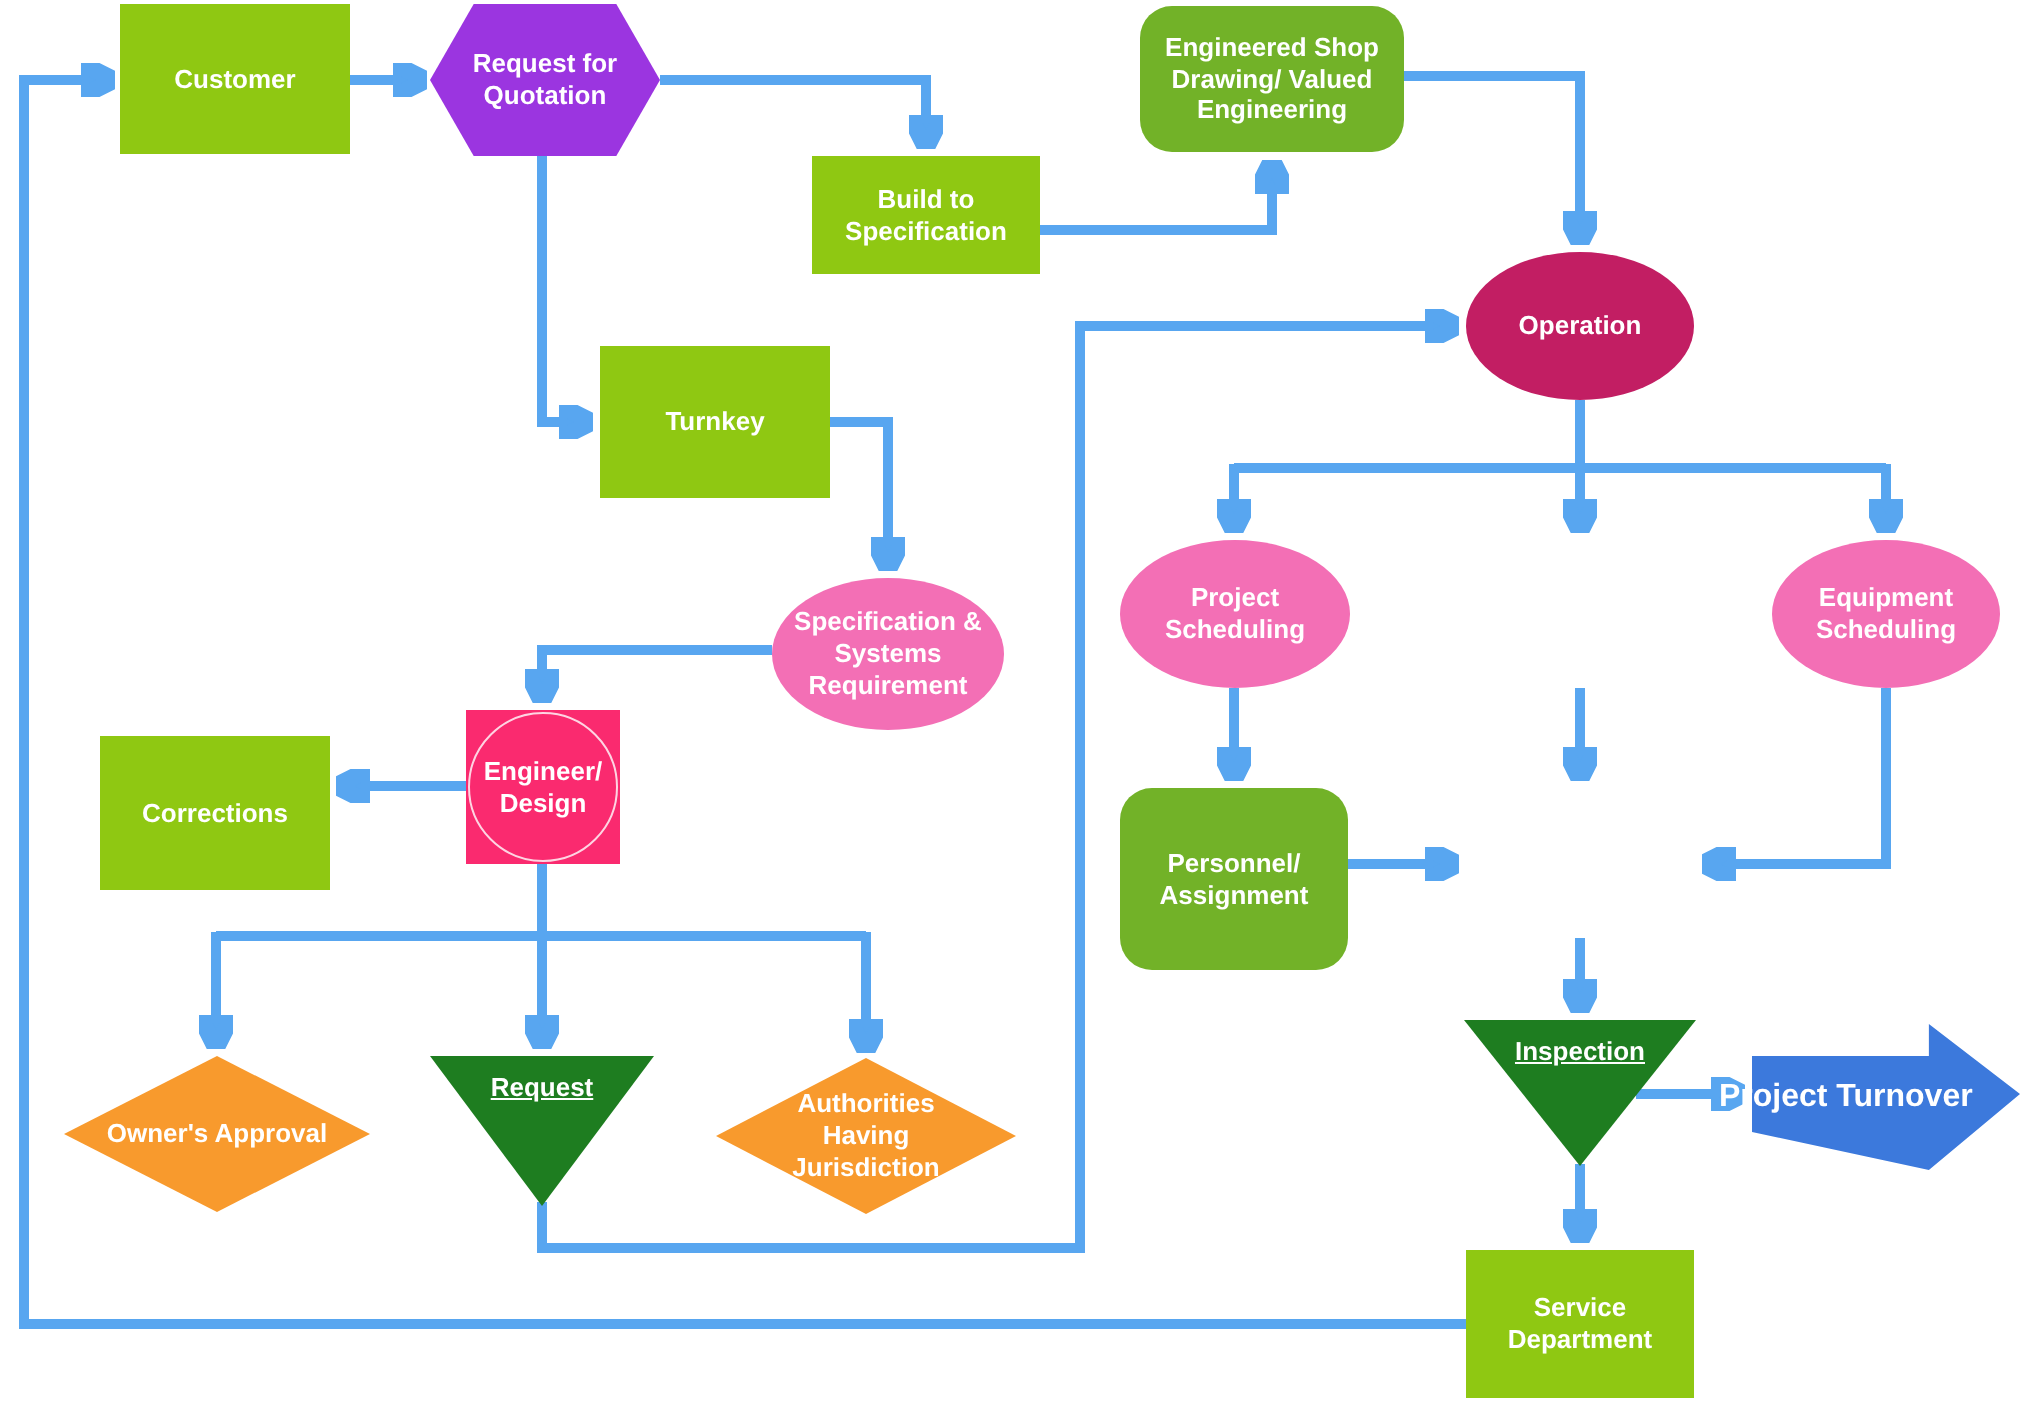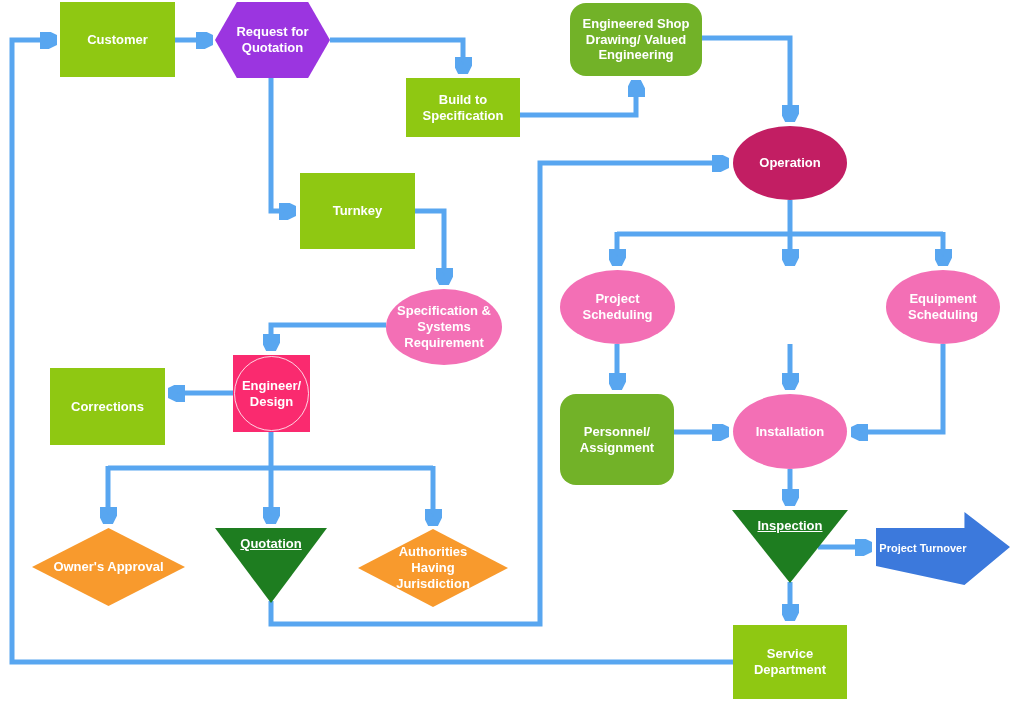--- a/index.html
+++ b/index.html
@@ -21,21 +21,21 @@
   .green-round .bg{background:#72B228;border-radius:16px;}
   .hex         .bg{background:#9B35E0;clip-path:polygon(0 50%,19% 0,81% 0,100% 50%,81% 100%,19% 100%);}
   .ellipse-pink .bg{background:#F36FB5;border-radius:50%;}
   .ellipse-magenta .bg{background:#C21E63;border-radius:50%;}
   .square-pink .bg{background:#FA2A6F;}
   .ring{position:absolute;left:1px;top:1px;right:1px;bottom:1px;border:1.5px solid rgba(255,255,255,.8);border-radius:50%;}
   .diamond .bg{background:#F89A2D;clip-path:polygon(50% 0,100% 50%,50% 100%,0 50%);}
   .tri .bg{background:#1E7D20;clip-path:polygon(0 0,100% 0,50% 100%);}
   .tri .lbl{align-items:flex-start;padding-top:8px;text-decoration:underline;}
   .block-arrow .bg{background:#3C79DC;clip-path:polygon(0 22%,66% 22%,66% 0,100% 48%,66% 100%,0 74%);}
-  .block-arrow .lbl{right:30%;font-size:11px;white-space:nowrap;padding:0 2px;}
+  .block-arrow .lbl{right:30%;font-size:16px;white-space:nowrap;padding:0 2px;}
 </style>
 </head>
 <body>
 
 <div id="canvas">
 
   <svg id="connectors" viewBox="0 0 1012 701">
     <defs>
       <marker id="arr" viewBox="0 0 10 10" refX="7.5" refY="5" markerWidth="3.4" markerHeight="3.4" orient="auto" markerUnits="strokeWidth">
         <path d="M0,0 L10,5 L0,10 Z" fill="#58A6F0" stroke="none"></path>
@@ -114,21 +114,21 @@
     <div class="lbl" style="padding:0 4px;">Engineer/ Design</div>
   </div>
 
   <div class="node diamond" style="left:32px;top:528px;width:153px;height:78px;">
     <div class="bg"></div>
     <div class="lbl" style="padding:0 2px;">Owner's Approval</div>
   </div>
 
   <div class="node tri" style="left:215px;top:528px;width:112px;height:75px;">
     <div class="bg"></div>
-    <div class="lbl">Quotation</div>
+    <div class="lbl">Request</div>
   </div>
 
   <div class="node diamond" style="left:358px;top:529px;width:150px;height:78px;">
     <div class="bg"></div>
     <div class="lbl" style="padding:0 28px;">Authorities Having Jurisdiction</div>
   </div>
 
   <div class="node ellipse-pink" style="left:560px;top:270px;width:115px;height:74px;">
     <div class="bg"></div>
     <div class="lbl" style="padding:0 16px;">Project Scheduling</div>
@@ -138,24 +138,20 @@
   <div class="node ellipse-pink" style="left:886px;top:270px;width:114px;height:74px;">
     <div class="bg"></div>
     <div class="lbl" style="padding:0 10px;">Equipment Scheduling</div>
   </div>
 
   <div class="node green-round" style="left:560px;top:394px;width:114px;height:91px;border-radius:32px;">
     <div class="bg"></div>
     <div class="lbl" style="padding:0 14px;">Personnel/ Assignment</div>
   </div>
 
-  <div class="node ellipse-pink" style="left:733px;top:394px;width:114px;height:75px;">
-    <div class="bg"></div>
-    <div class="lbl">Installation</div>
-  </div>
 
   <div class="node tri" style="left:732px;top:510px;width:116px;height:73px;">
     <div class="bg"></div>
     <div class="lbl">Inspection</div>
   </div>
 
   <div class="node block-arrow" style="left:876px;top:512px;width:134px;height:73px;">
     <div class="bg"></div>
     <div class="lbl">Project Turnover</div>
   </div>

